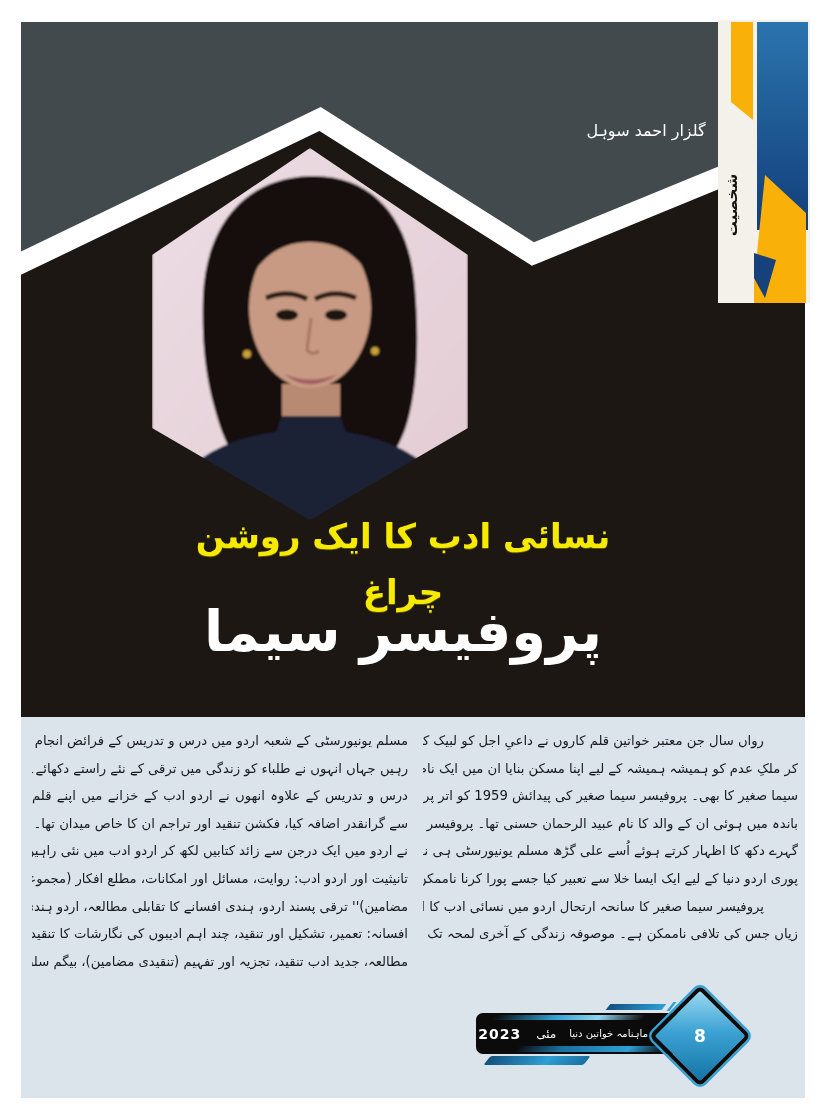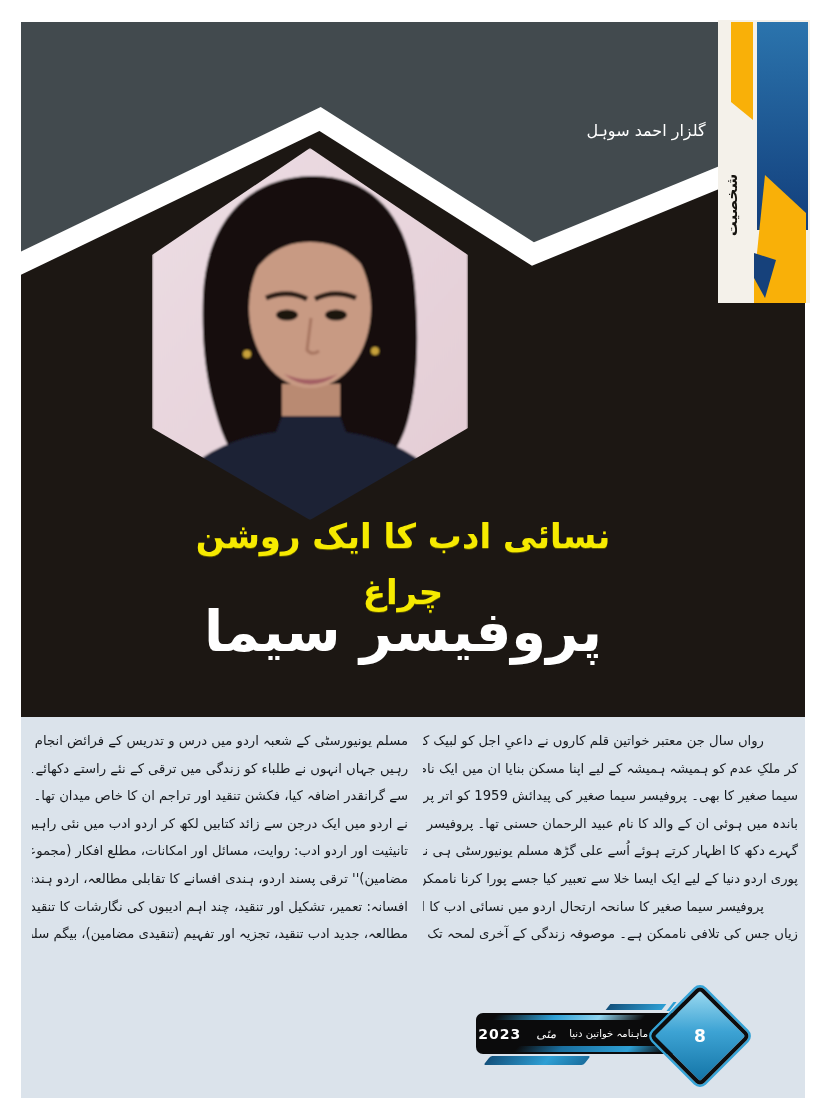--- a/index.html
+++ b/index.html
@@ -58,21 +58,21 @@
   .bar-accent{position:absolute;transform:skewX(-40deg);border-radius:2px;}
   #bar-accent-top{left:18px;top:2px;width:150px;height:5px;
     background:linear-gradient(90deg,#0b0b0c,#2e9fd4 40%,#8fd4ef 70%,#0b0b0c);}
   #bar-accent-bottom{left:40px;bottom:2px;width:150px;height:6px;
     background:linear-gradient(90deg,#0b0b0c,#1a6f9f 30%,#2e9fd4 75%,#0b0b0c);}
   #bar-text{
     position:absolute;inset:0;display:flex;direction:rtl;align-items:center;
     padding-right:34px;gap:9px;color:#ffffff;
   }
   #footer-magazine{font-size:10px;}
-  #footer-month{font-size:12px;margin-right:4px;font-style:italic;}
+  #footer-month{font-size:12px;margin-right:4px;}
   #footer-year{font-size:14px;font-weight:bold;letter-spacing:1px;margin-right:6px;}
   #page-diamond{
     left:664px;top:1000px;width:64px;height:64px;
     transform:rotate(45deg);
     background:linear-gradient(135deg,#9ad9f0 0%,#3da3d4 45%,#1374a6 100%);
     border:4px solid #0d0d0e;border-radius:6px;
     box-shadow:0 0 0 2.5px #35a3d6;
     display:flex;align-items:center;justify-content:center;
   }
   #page-number{transform:rotate(-45deg);color:#ffffff;font-size:17px;font-weight:bold;}
@@ -178,20 +178,21 @@
   <div class="bl">باندہ میں ہوئی ان کے والد کا نام عبید الرحمان حسنی تھا۔ پروفیسر سیما صغیر کا</div>
   <div class="bl">گہرے دکھ کا اظہار کرتے ہوئے اُسے علی گڑھ مسلم یونیورسٹی ہی نہیں بلکہ</div>
   <div class="bl end">پوری اردو دنیا کے لیے ایک ایسا خلا سے تعبیر کیا جسے پورا کرنا ناممکن ہے۔</div>
   <div class="bl indent">پروفیسر سیما صغیر کا سانحہ ارتحال اردو میں نسائی ادب کا ایک ایسا</div>
   <div class="bl end">زیاں جس کی تلافی ناممکن ہے۔ موصوفہ زندگی کے آخری لمحہ تک علی گڑھ</div>
 </div>
 
 <div id="col-left" class="col">
   <div class="bl">مسلم یونیورسٹی کے شعبہ اردو میں درس و تدریس کے فرائض انجام دیتی</div>
   <div class="bl">رہیں جہاں انہوں نے طلباء کو زندگی میں ترقی کے نئے راستے دکھائے۔</div>
+  <div class="bl">درس و تدریس کے علاوہ انھوں نے اردو ادب کے خزانے میں اپنے قلم</div>
   <div class="bl">سے گرانقدر اضافہ کیا، فکشن تنقید اور تراجم ان کا خاص میدان تھا۔ انہوں</div>
   <div class="bl">نے اردو میں ایک درجن سے زائد کتابیں لکھ کر اردو ادب میں نئی راہیں</div>
   <div class="bl">تانیثیت اور اردو ادب: روایت، مسائل اور امکانات، مطلع افکار (مجموعہ</div>
   <div class="bl">مضامین)'' ترقی پسند اردو، ہندی افسانے کا تقابلی مطالعہ، اردو ہندی</div>
   <div class="bl">افسانہ: تعمیر، تشکیل اور تنقید، چند اہم ادیبوں کی نگارشات کا تنقیدی</div>
   <div class="bl end">مطالعہ، جدید ادب تنقید، تجزیہ اور تفہیم (تنقیدی مضامین)، بیگم سلطان</div>
 </div>
 
 <div id="footer-dash" class="abs"></div>
 <div id="tick-1" class="abs tick"></div>

